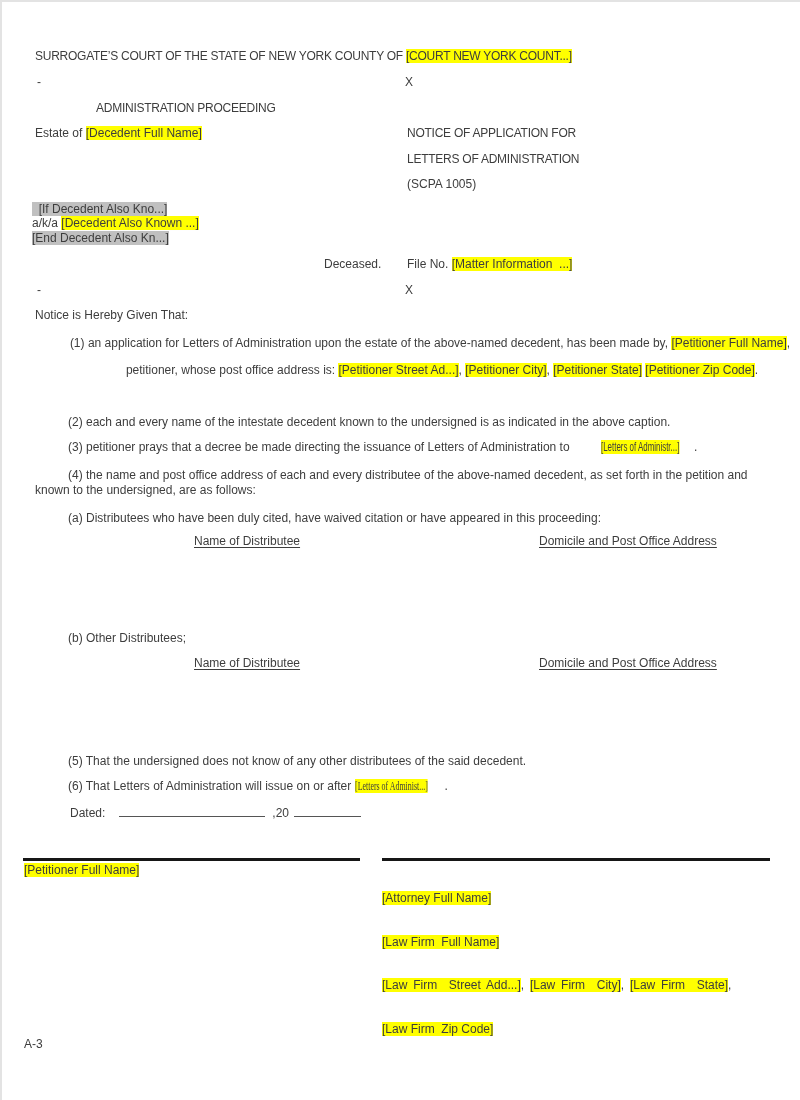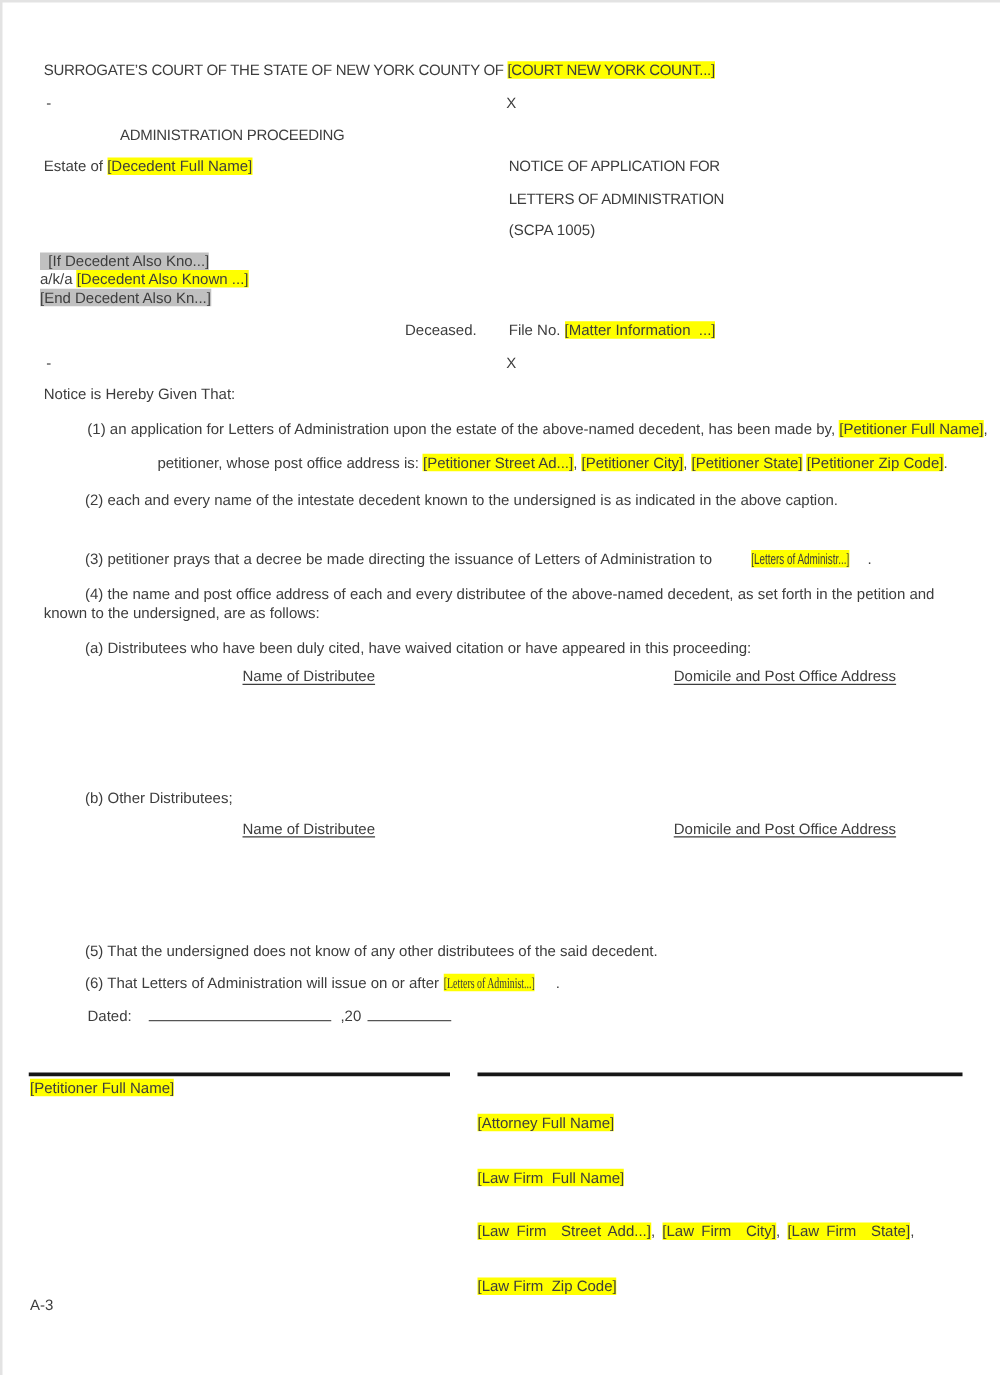--- a/index.html
+++ b/index.html
@@ -49,21 +49,21 @@
   <div class="abs" style="left:322px;top:255px;">Deceased.</div>
   <div class="abs" style="left:405px;top:255px;"><span>File No. </span><span class="hl-y">[Matter Information  ...]</span></div>
 
   <div class="abs" style="left:35px;top:281px;">-</div>
   <div class="abs" style="left:403px;top:281px;">X</div>
 
   <div class="abs" style="left:33px;top:306px;">Notice is Hereby Given That:</div>
 
   <div class="para p1"><span>(1) an application for Letters of Administration upon the estate of the above-named decedent, has been made by, </span><span class="hl-y">[Petitioner Full Name]</span><span>, petitioner, whose post office address is: </span><span class="hl-y">[Petitioner Street Ad...]</span><span>, </span><span class="hl-y">[Petitioner City]</span><span>, </span><span class="hl-y">[Petitioner State]</span><span> </span><span class="hl-y">[Petitioner Zip Code]</span><span>.</span></div>
 
-  <div class="abs" style="left:66px;top:391px;">(2) each and every name of the intestate decedent known to the undersigned is as indicated in the above caption.</div>
+  <div class="abs" style="left:66px;top:413px;">(2) each and every name of the intestate decedent known to the undersigned is as indicated in the above caption.</div>
 
   <div class="abs" style="left:66px;top:438px;"><span>(3) petitioner prays that a decree be made directing the issuance of Letters of Administration to </span><span class="squish" style="width:93px;padding-left:28px;"><span class="squish-inner">[Letters of Administr...]</span></span><span>.</span></div>
 
   <div class="para p4">(4) the name and post office address of each and every distributee of the above-named decedent, as set forth in the petition and known to the undersigned, are as follows:</div>
 
   <div class="abs" style="left:66px;top:509px;">(a) Distributees who have been duly cited, have waived citation or have appeared in this proceeding:</div>
   <div class="abs colhead" style="left:152px;top:532px;">Name of Distributee</div>
   <div class="abs colhead" style="left:497px;top:532px;">Domicile and Post Office Address</div>
 
   <div class="abs" style="left:66px;top:629px;">(b) Other Distributees;</div>

